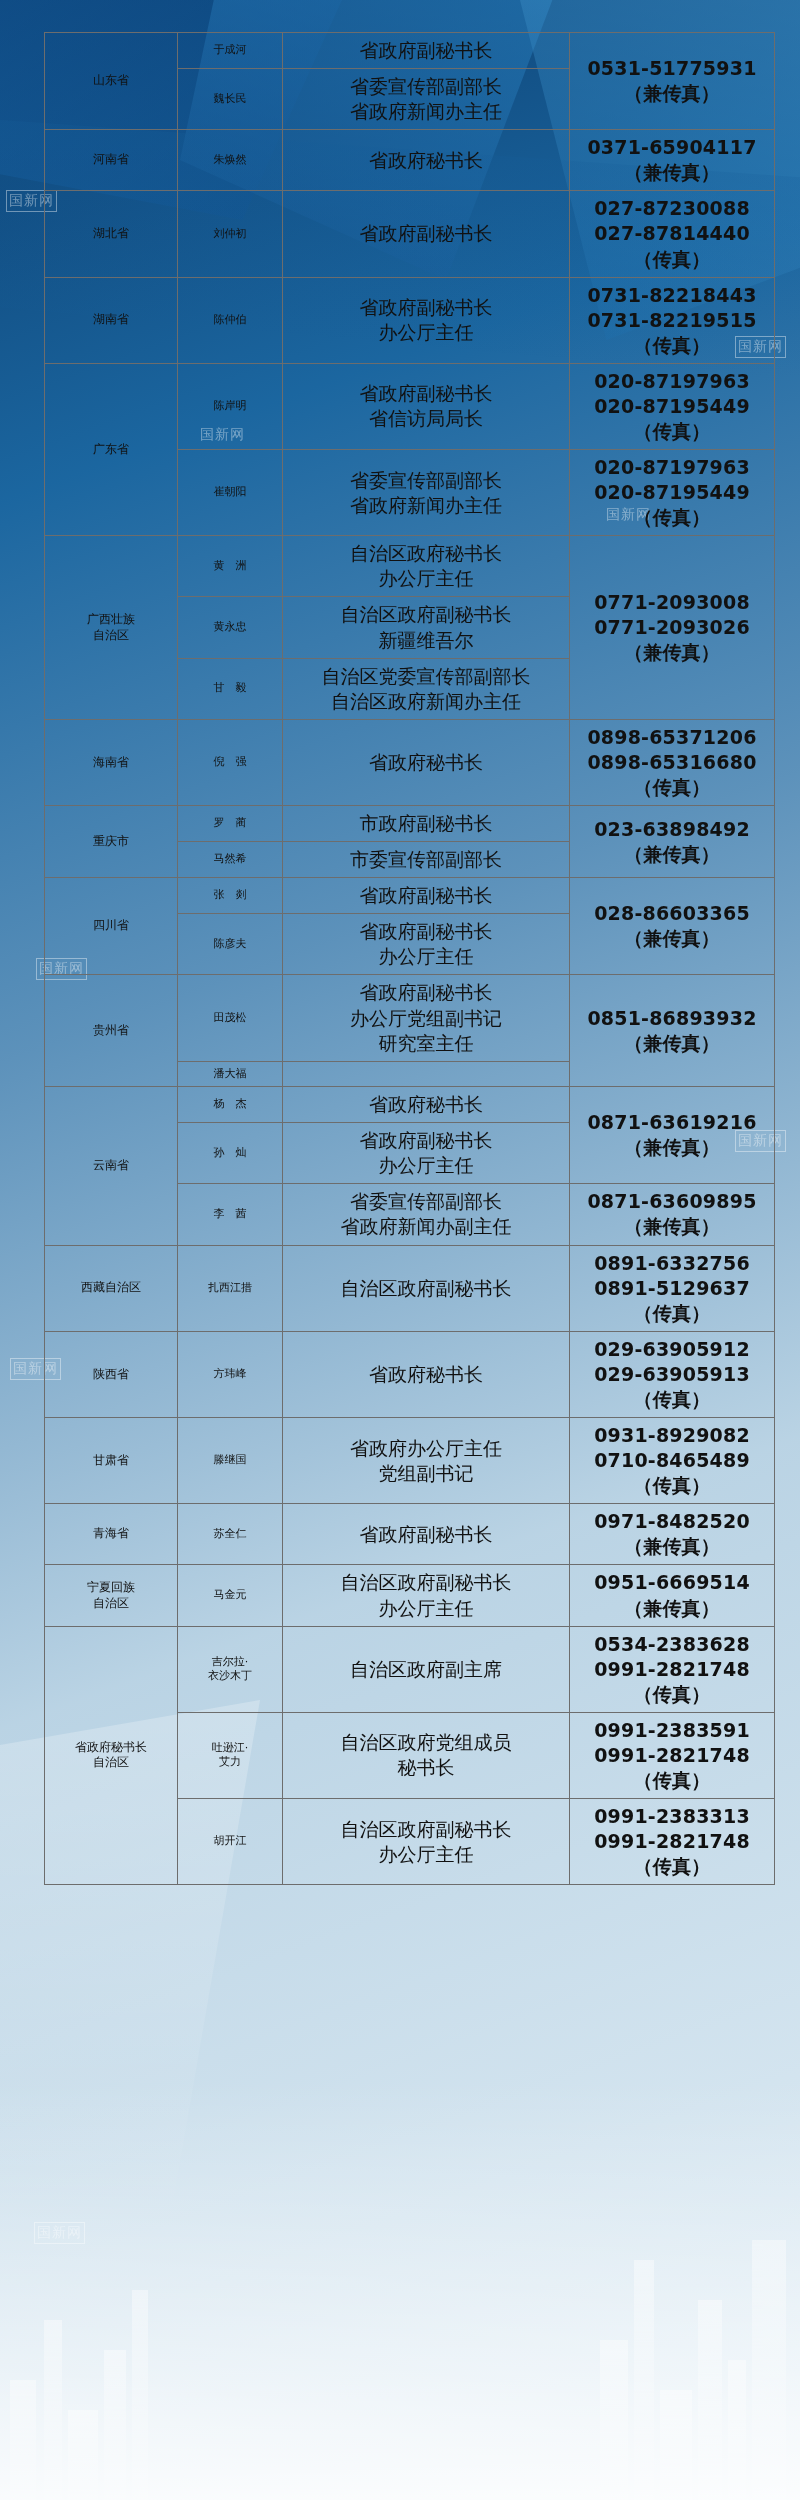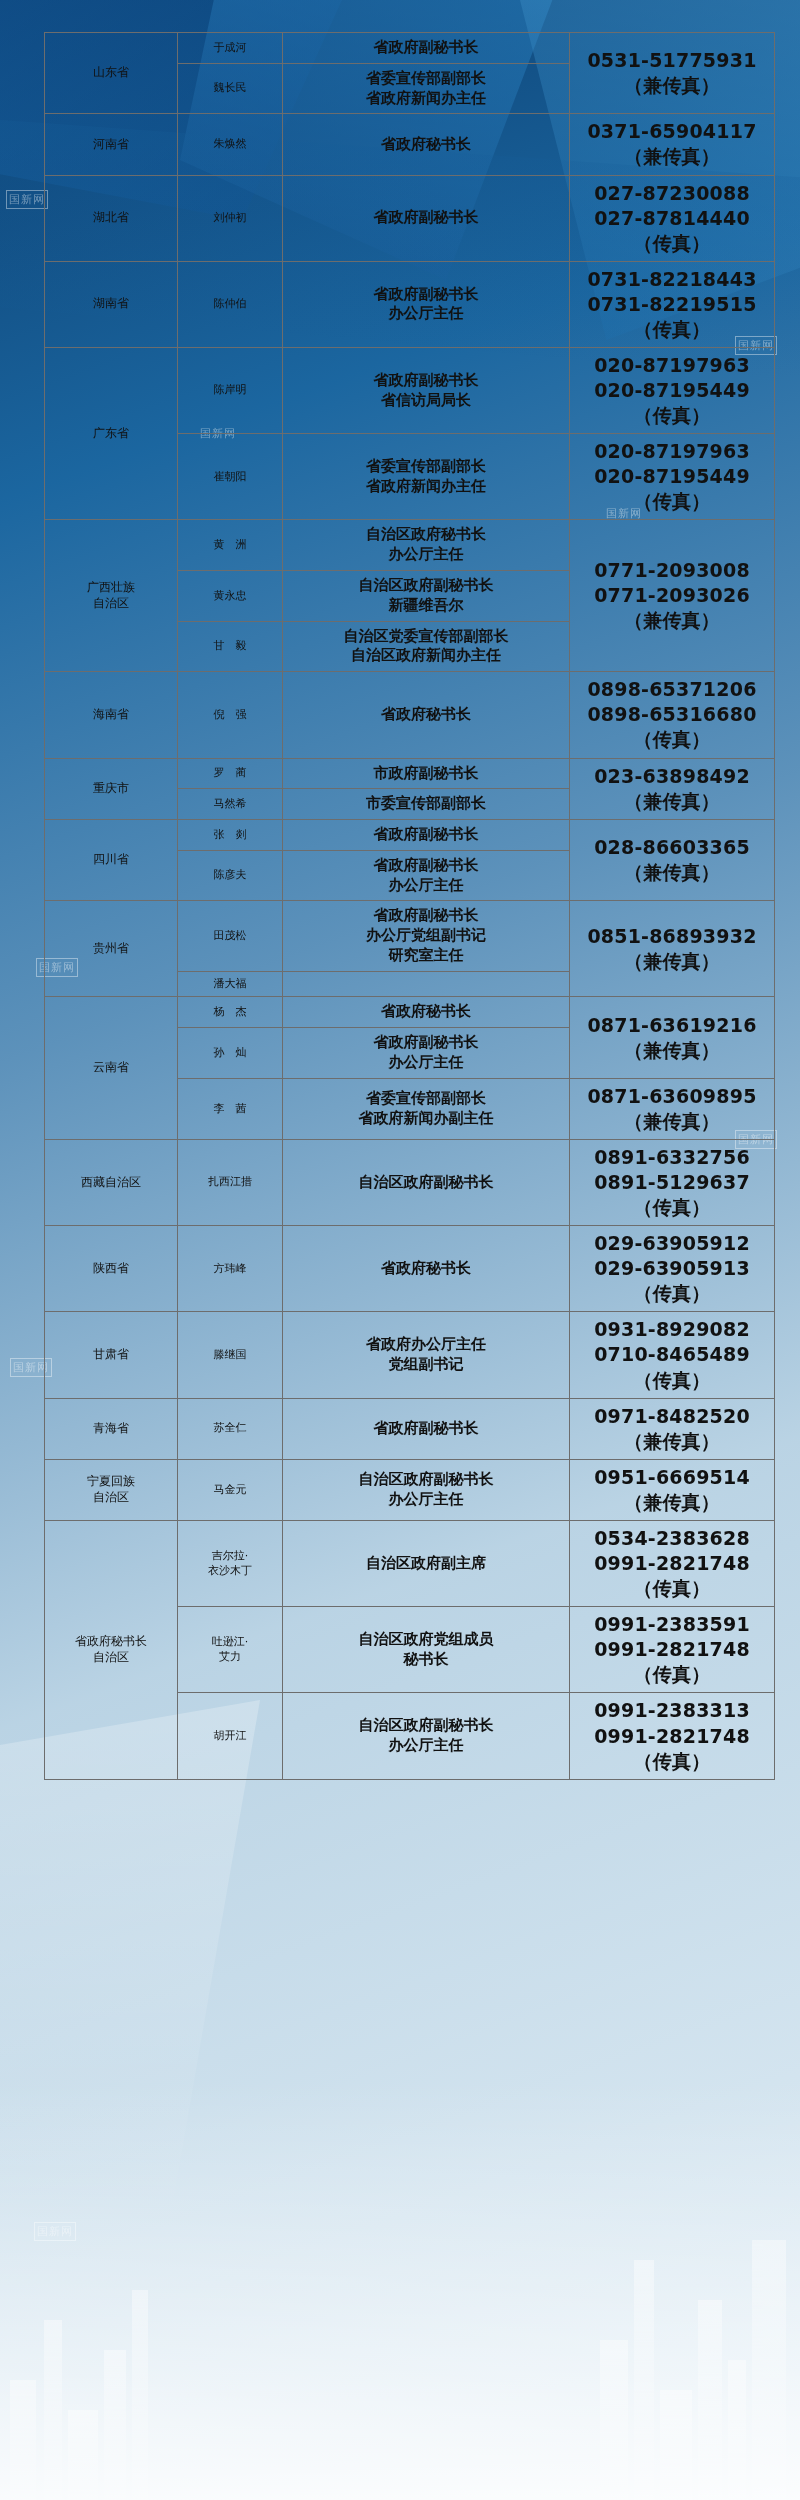--- a/index.html
+++ b/index.html
@@ -56,21 +56,21 @@
   #bg .glow {
     position: absolute;
     bottom: 0; left: 0; right: 0; height: 420px;
     background: linear-gradient(180deg, rgba(255,255,255,0) 0%, rgba(255,255,255,0.55) 70%, rgba(255,255,255,0.85) 100%);
   }
 
   
   .wm {
     position: absolute;
     color: rgba(255,255,255,0.40);
-    font-size: 11px;
+    font-size: 14px;
     letter-spacing: 1px;
     font-family: Liberation Serif, serif;
     white-space: nowrap;
     z-index: 1;
     user-select: none;
   }
   .wm.box {
     border: 1px solid rgba(255,255,255,0.4);
     padding: 1px 2px;
   }
@@ -102,22 +102,21 @@
   td.prov {
     width: 128px;
     font-size: 12px;
   }
   td.name {
     width: 100px;
     font-size: 11px;
   }
   td.title {
     width: 282px;
-    font-size: 15px;
-    font-weight: bold;
+    font-size: 19px;
   }
   td.tel {
     width: 200px;
     font-size: 19px;
     font-weight: bold;
     letter-spacing: 0.2px;
   }
   td .ln { display: block; }
 </style>
 </head>

